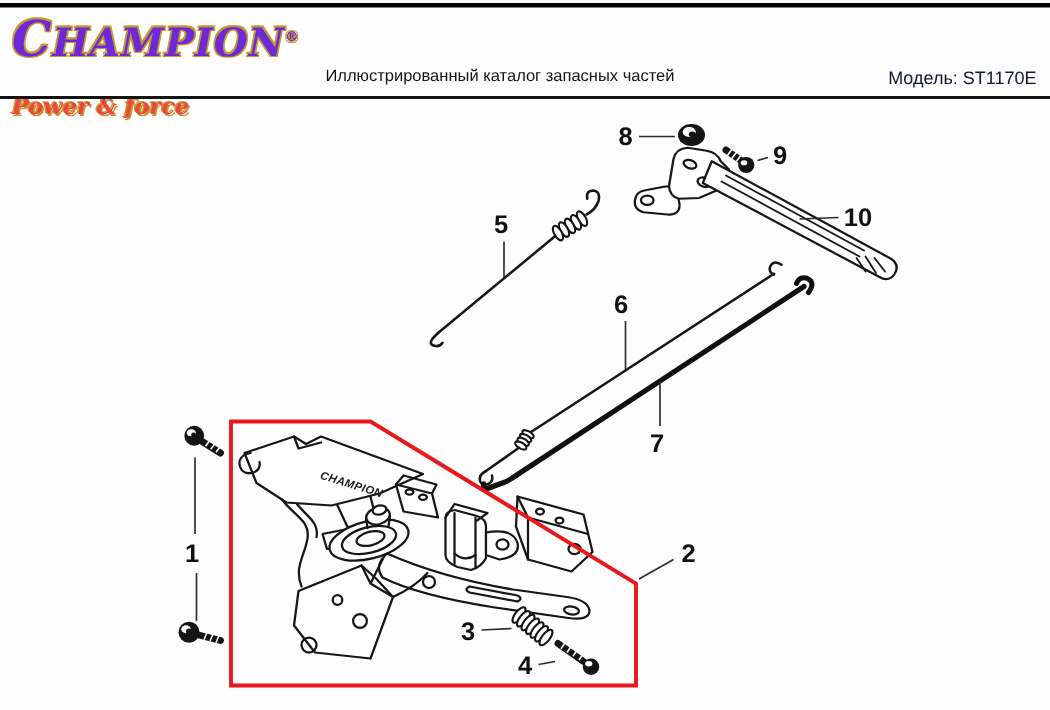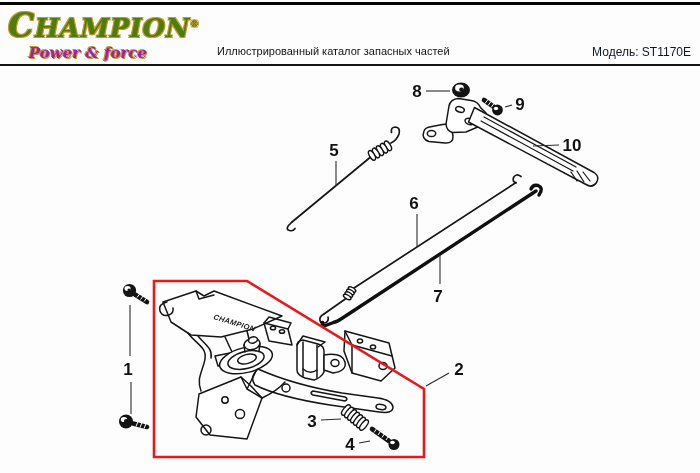--- a/index.html
+++ b/index.html
@@ -2,26 +2,26 @@
 <html><head>
 <meta charset="utf-8">
 <style>
   html,body{margin:0;padding:0;}
   body{width:700px;height:473px;background:#fdfdfd;position:relative;overflow:hidden;
        font-family:"Liberation Sans",sans-serif;}
   .top-rule{position:absolute;left:0;top:2px;width:700px;height:3px;background:#050505;}
   .header-rule{position:absolute;left:0;top:64px;width:700px;height:2px;background:#141414;}
   .logo{position:absolute;left:8px;top:8px;width:170px;}
   .logo-main{display:block;font-family:"DejaVu Serif",serif;font-style:italic;font-weight:bold;
-       font-size:26px;line-height:1.1;color:#4d7c0f;letter-spacing:0.5px;
+       font-size:26px;line-height:1.1;color:#6d28d9;letter-spacing:0.5px;
        text-shadow:1px 1px 0 #c49a2c,-1px -1px 0 #c49a2c,1px -1px 0 #c49a2c,-1px 1px 0 #c49a2c;}
   .logo-main::first-letter{font-size:33px;}
   .logo-reg{font-size:9px;vertical-align:super;}
   .logo-tagline{display:block;font-family:"DejaVu Serif",serif;font-style:italic;font-weight:bold;
-       font-size:15px;color:#a21caf;text-align:center;width:160px;margin-top:0px;
+       font-size:15px;color:#ef4444;text-align:left;width:160px;margin-top:18px;
        text-shadow:1px 1px 0 #c49a2c,-1px -1px 0 #c49a2c;}
   .doc-title{position:absolute;left:217px;top:45px;font-size:11px;color:#141414;}
   .model{position:absolute;right:9px;top:45px;font-size:12px;color:#0f172a;}
   #diagram-svg{position:absolute;left:0;top:0;}
   .art{stroke:#161616;stroke-width:1.5;fill:none;stroke-linejoin:round;stroke-linecap:round;}
   .artf{stroke:#161616;stroke-width:1.5;fill:#ffffff;stroke-linejoin:round;stroke-linecap:round;}
   .thin{stroke:#161616;stroke-width:1.2;fill:none;stroke-linecap:round;}
   .solid{fill:#141414;stroke:none;}
   .rod{stroke:#161616;stroke-width:1.7;fill:none;stroke-linecap:round;}
   .rod7{stroke:#101010;stroke-width:3.4;fill:none;stroke-linecap:round;stroke-linejoin:round;}

